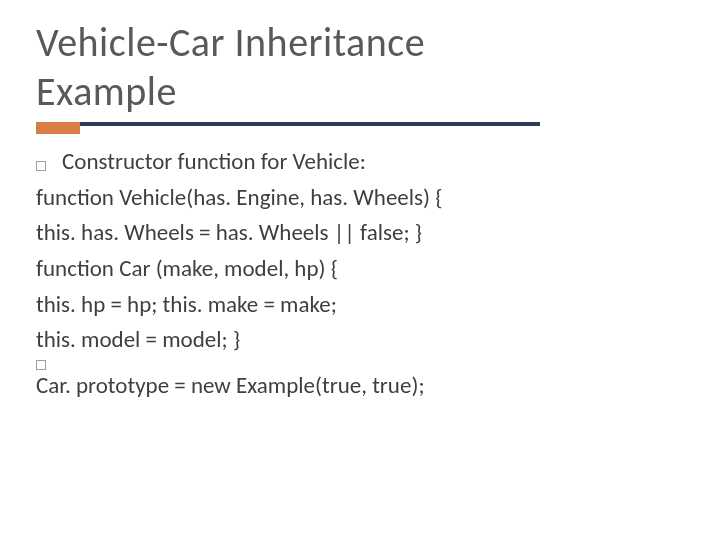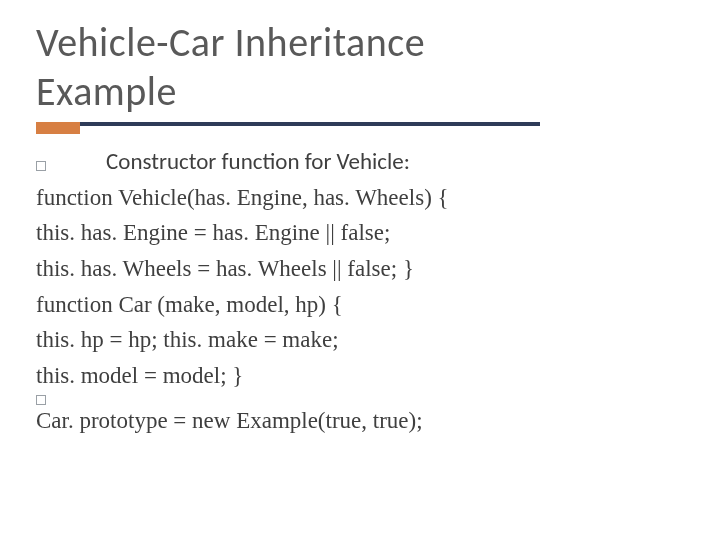--- a/index.html
+++ b/index.html
@@ -39,59 +39,56 @@
     height: 12px;
     background: #d77f43;
   }
   .content {
     font-size: 23px;
     color: #3f3f3f;
     line-height: 1.55;
   }
   .line {
     display: block;
-    gap: 44px;
   }
   .bullet-line {
     display: flex;
     align-items: baseline;
   }
   .sq {
     display: inline-block;
     width: 10px;
     height: 10px;
     border: 1.5px solid #9aa0a6;
     margin-right: 16px;
     box-sizing: border-box;
     position: relative;
     top: 2px;
     flex: 0 0 auto;
   }
   .no-bullet {
     padding-left: 0;
-    font-family: Liberation Serif, serif;
   }
 </style>
 </head>
 <body>
 
 <div class="slide">
   <h1 class="title">Vehicle-Car Inheritance Example</h1>
   <div class="underline">
     <div class="accent"></div>
   </div>
 
   <div class="content">
 
     <div class="line bullet-line">
       <span class="sq"></span>
       <span>Constructor function for Vehicle:</span>
     </div>
     <div class="line no-bullet">function Vehicle(has. Engine, has. Wheels) {</div>
-    <div class="line no-bullet">this. has. Engine = has. Engine || false;</div>
     <div class="line no-bullet">this. has. Wheels = has. Wheels || false; }</div>
 
     <div class="line no-bullet">function Car (make, model, hp) {</div>
     <div class="line no-bullet">this. hp = hp; this. make = make;</div>
     <div class="line no-bullet">this. model = model; }</div>
 
     <div class="line bullet-line">
       <span class="sq"></span>
     </div>
     <div class="line no-bullet">Car. prototype = new Example(true, true);</div>

